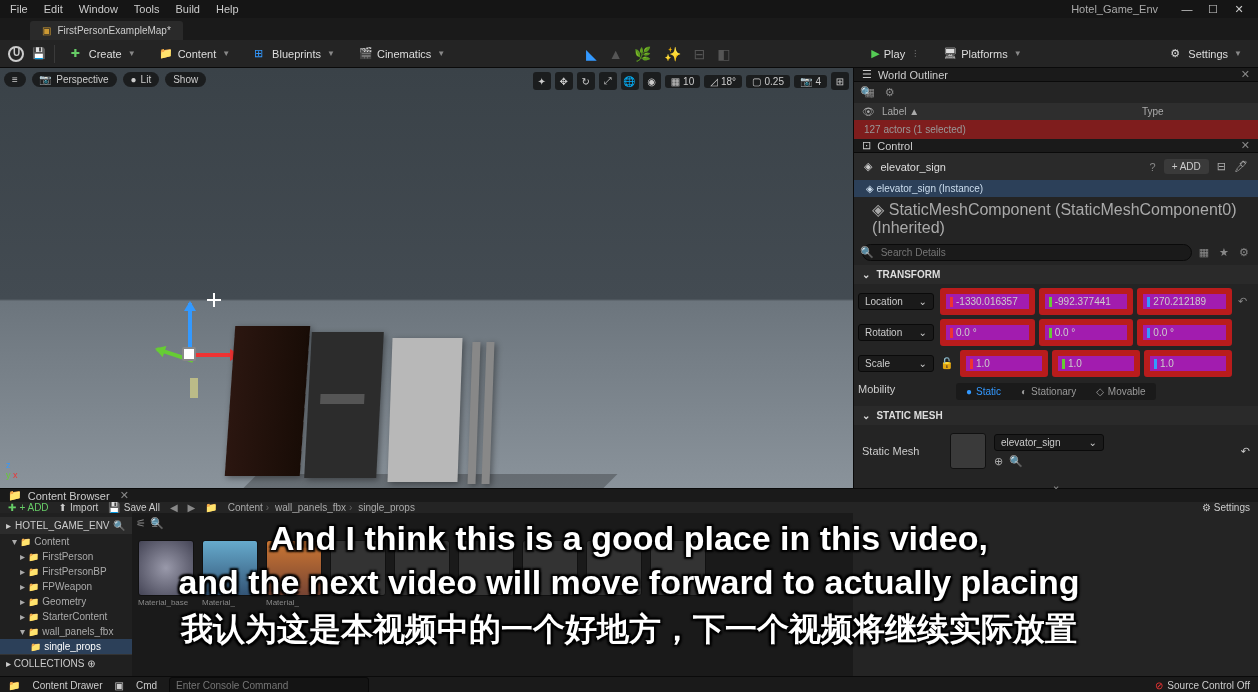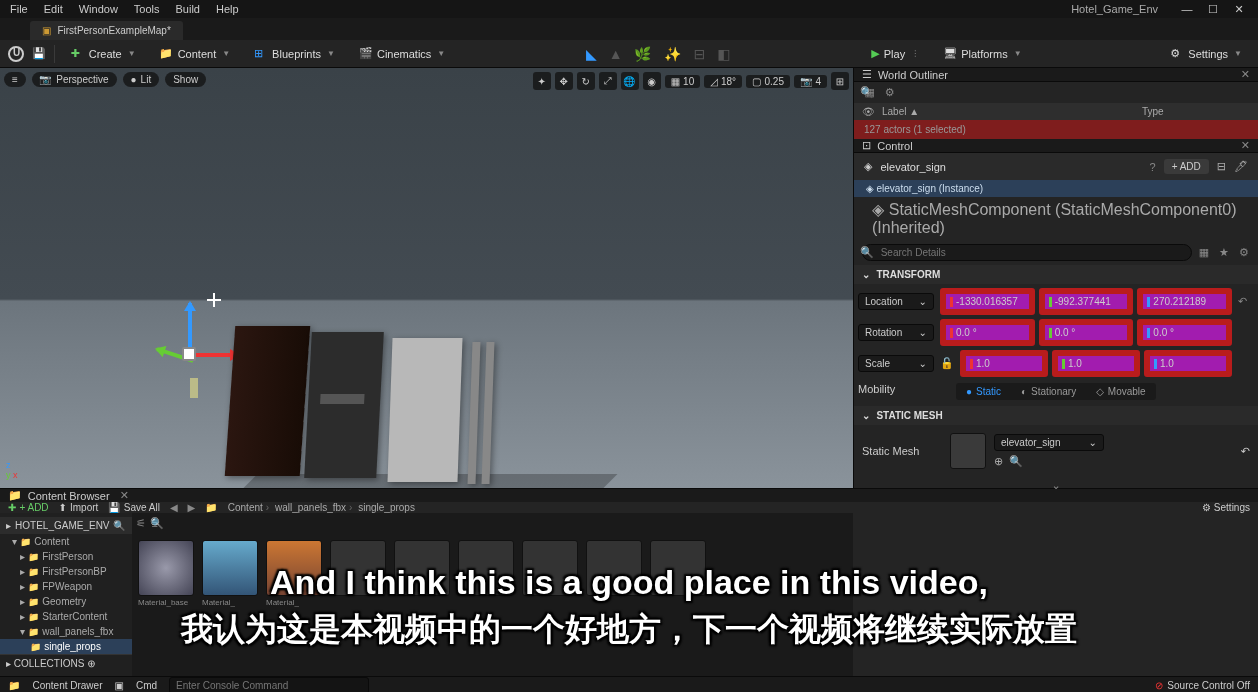--- a/index.html
+++ b/index.html
@@ -511,14 +511,15 @@
     <div class="spacer"></div>
     <div class="sc">
         <span style="color:#e33">⊘</span>
         <span>Source Control Off</span>
       </div>
   </div>
 </div>
 
 <div class="subtitle">
   <div class="en">And I think this is a good place in this video,</div>
+  <div class="en">and the next video will move forward to actually placing</div>
   <div class="zh">我认为这是本视频中的一个好地方，下一个视频将继续实际放置</div>
 </div>
 
 </body></html>

